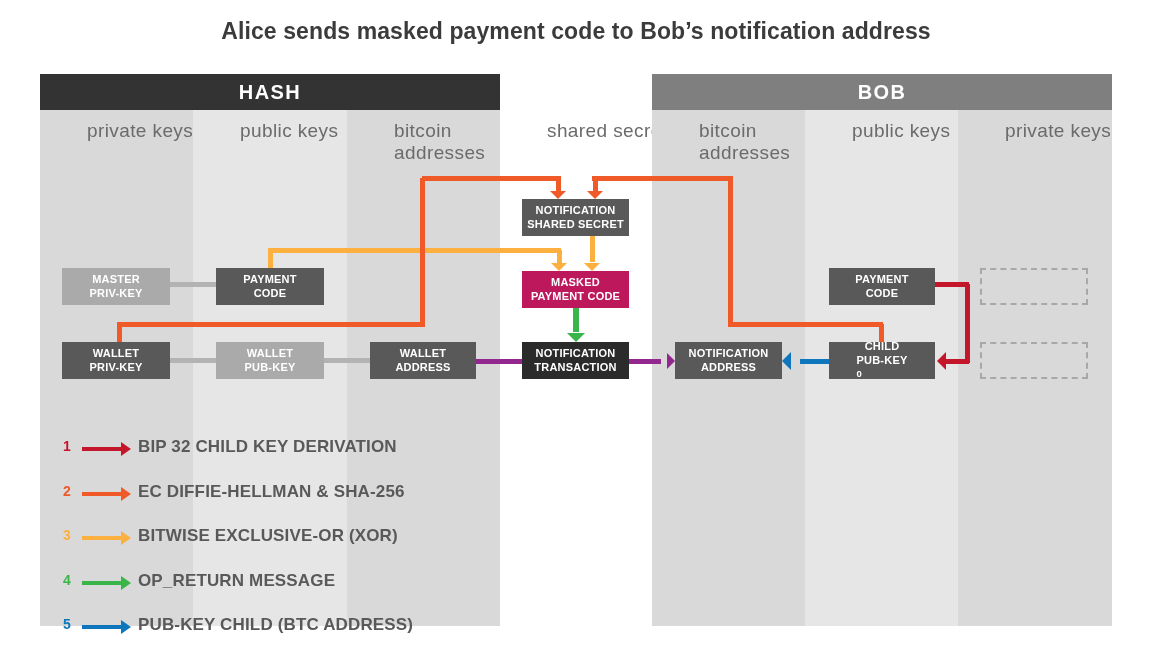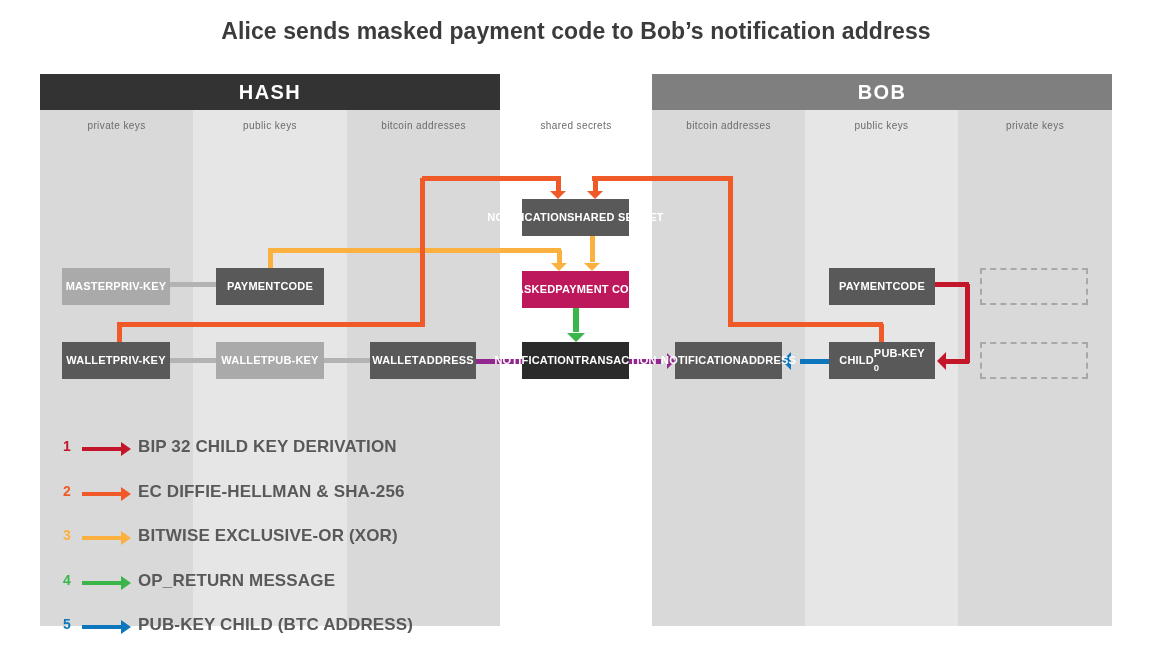--- a/index.html
+++ b/index.html
@@ -9,36 +9,37 @@
   
   .title{
     position:absolute;left:0;top:18px;width:1152px;text-align:center;
     font-size:23px;font-weight:bold;color:#3b3b3b;letter-spacing:.1px;
     font-family:"Liberation Sans",sans-serif;
   }
 
   
   .col{position:absolute;top:110px;height:516px;}
   .col .collabel{
-    position:absolute;left:0;top:10px;width:100%;text-align:center;
-    font-size:10px;color:#6b6b6b;font-family:"Liberation Sans",sans-serif;
+    position:absolute;left:0;top:10px;width:100%;text-align:left;
+    font-size:19px;color:#6b6b6b;font-family:"Liberation Sans",sans-serif;
     letter-spacing:.4px;
+    padding-left:47px;
   }
 
   
   .partybar{
     position:absolute;top:74px;height:36px;
     display:flex;align-items:center;justify-content:center;
     color:#ffffff;font-size:20px;font-weight:bold;letter-spacing:1.4px;
     font-family:"Liberation Sans",sans-serif;
   }
 
   
   .box{
-    position:absolute;display:flex;flex-direction:row;
+    position:absolute;display:flex;flex-direction:column;
     align-items:center;justify-content:center;
     color:#ffffff;font-weight:bold;text-align:left;
     font-size:11px;line-height:13.5px;letter-spacing:.2px;
     font-family:"Liberation Sans",sans-serif;
   }
   .box span{display:block;white-space:nowrap;}
   .box.dashed{background:transparent;border:2px dashed #a8a8a8;box-sizing:border-box;}
 
   
   .seg{position:absolute;}

